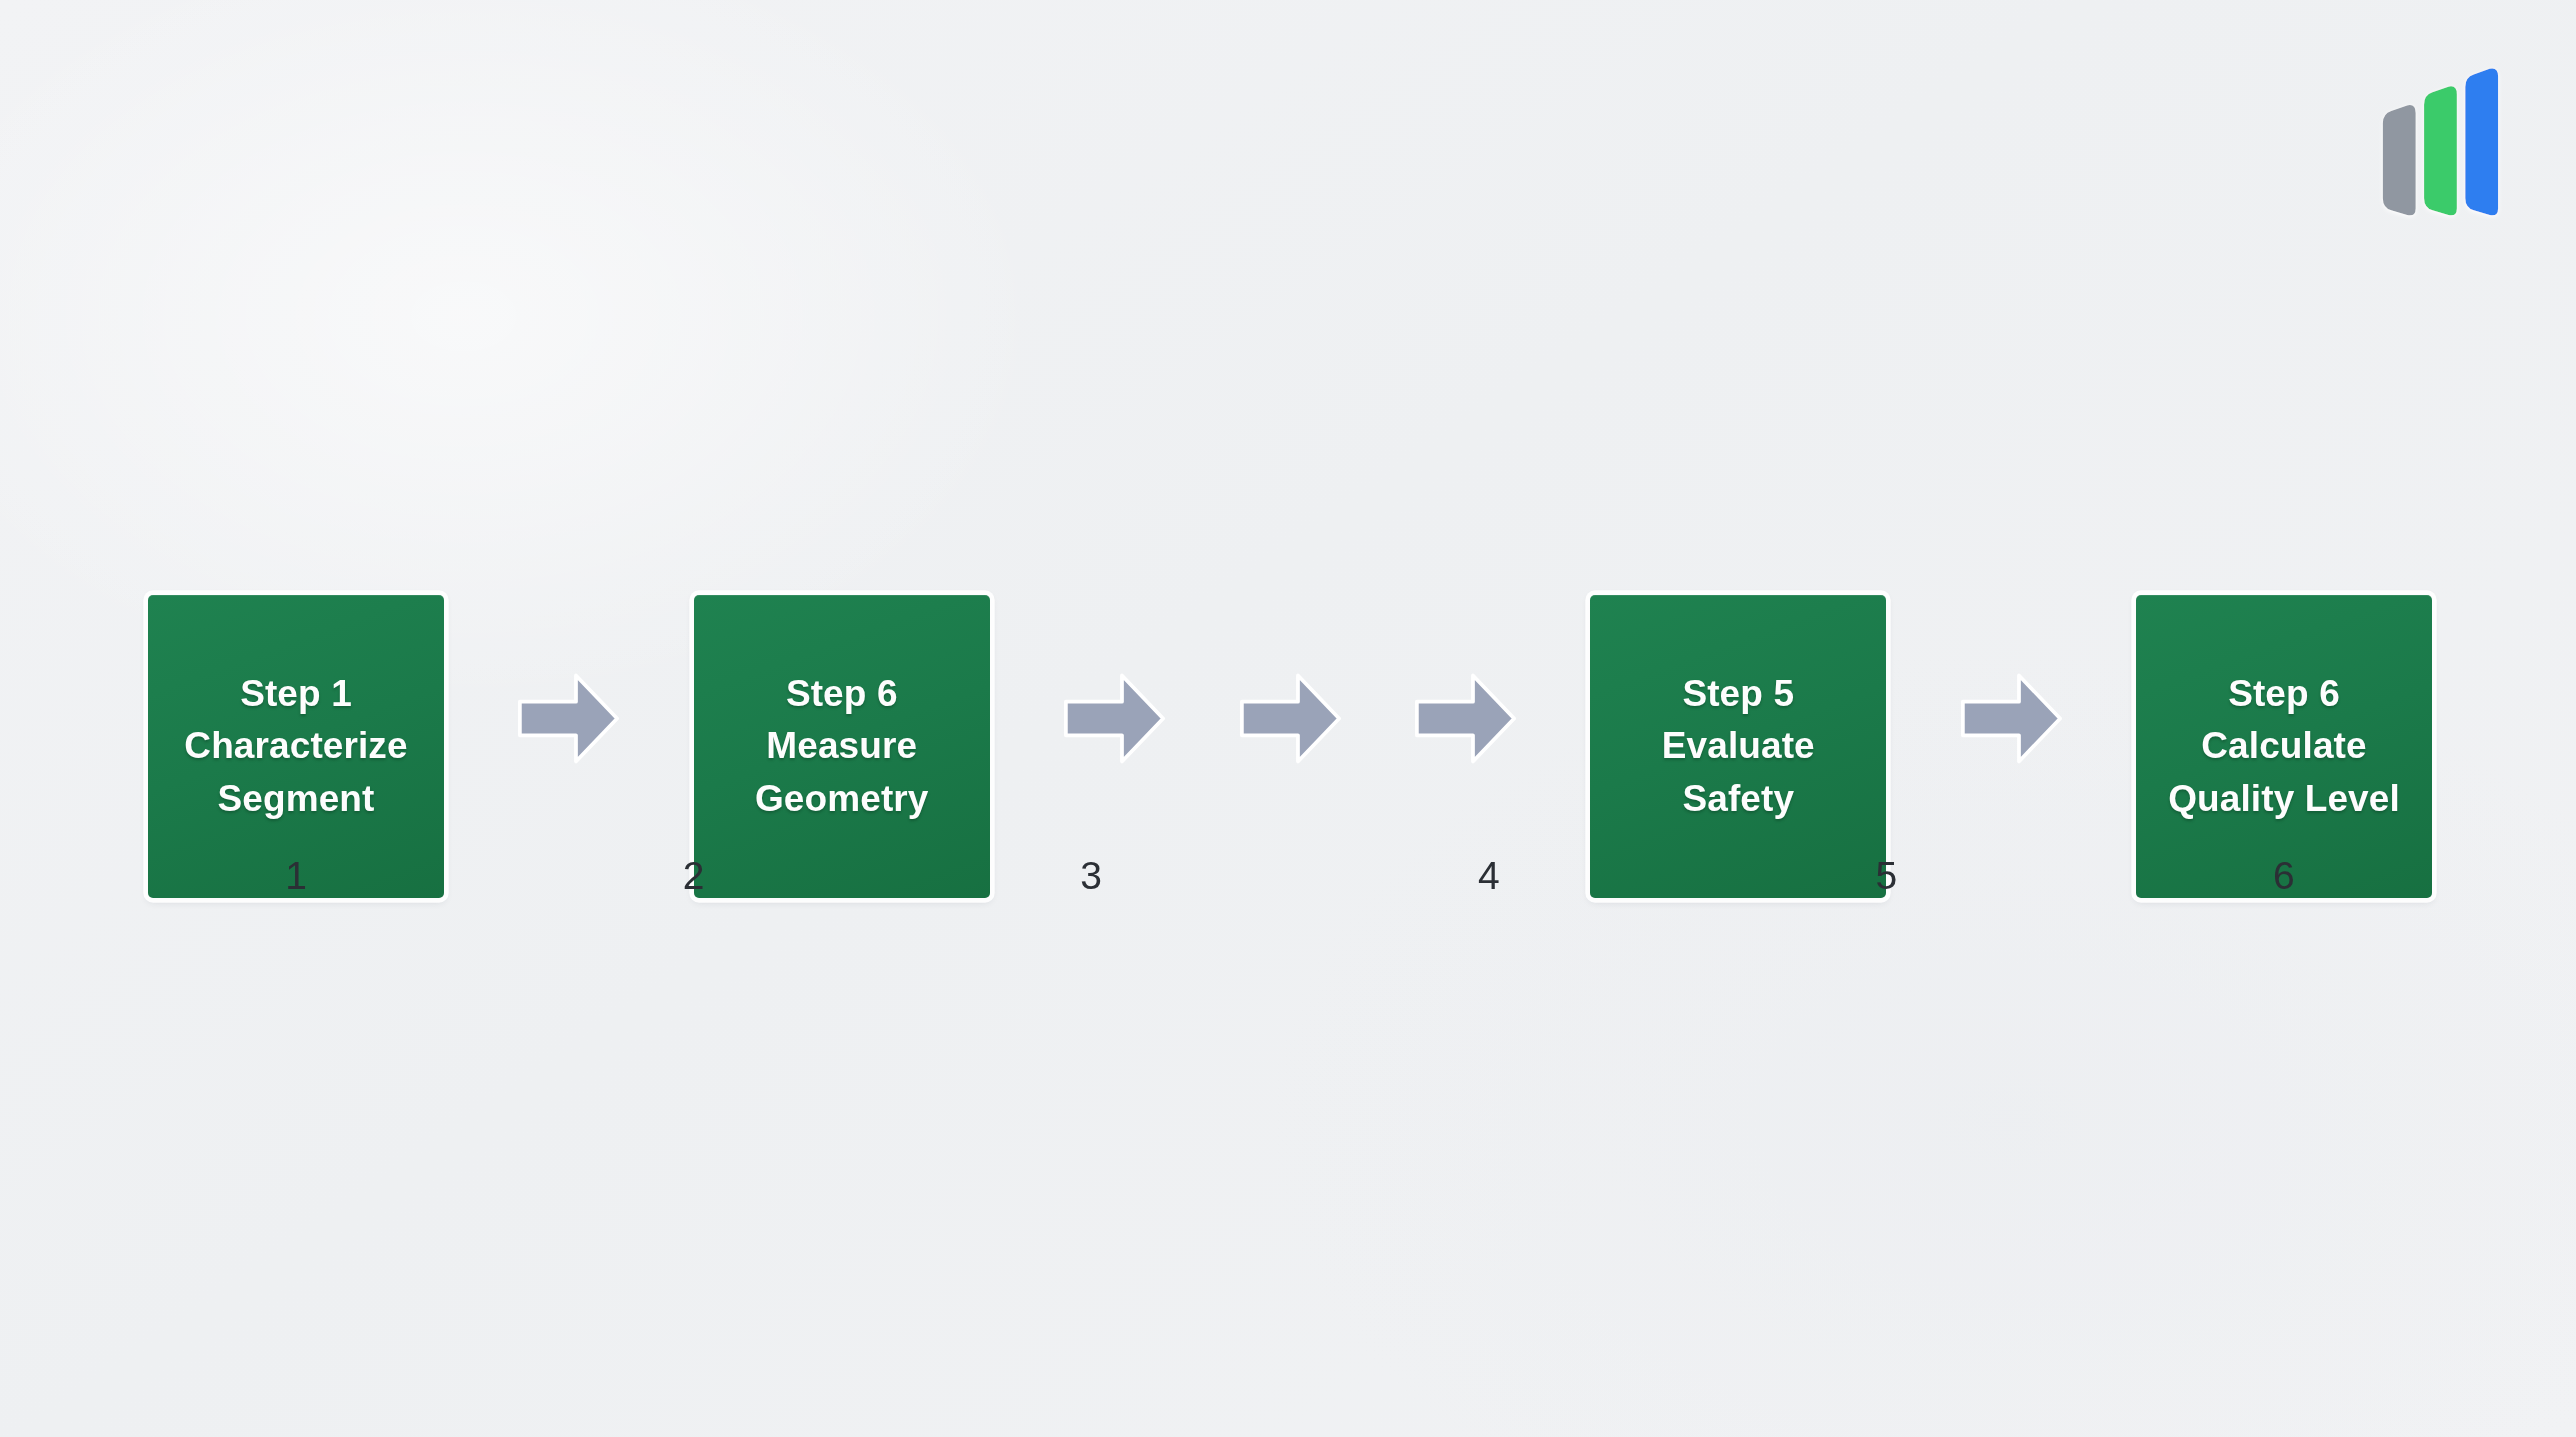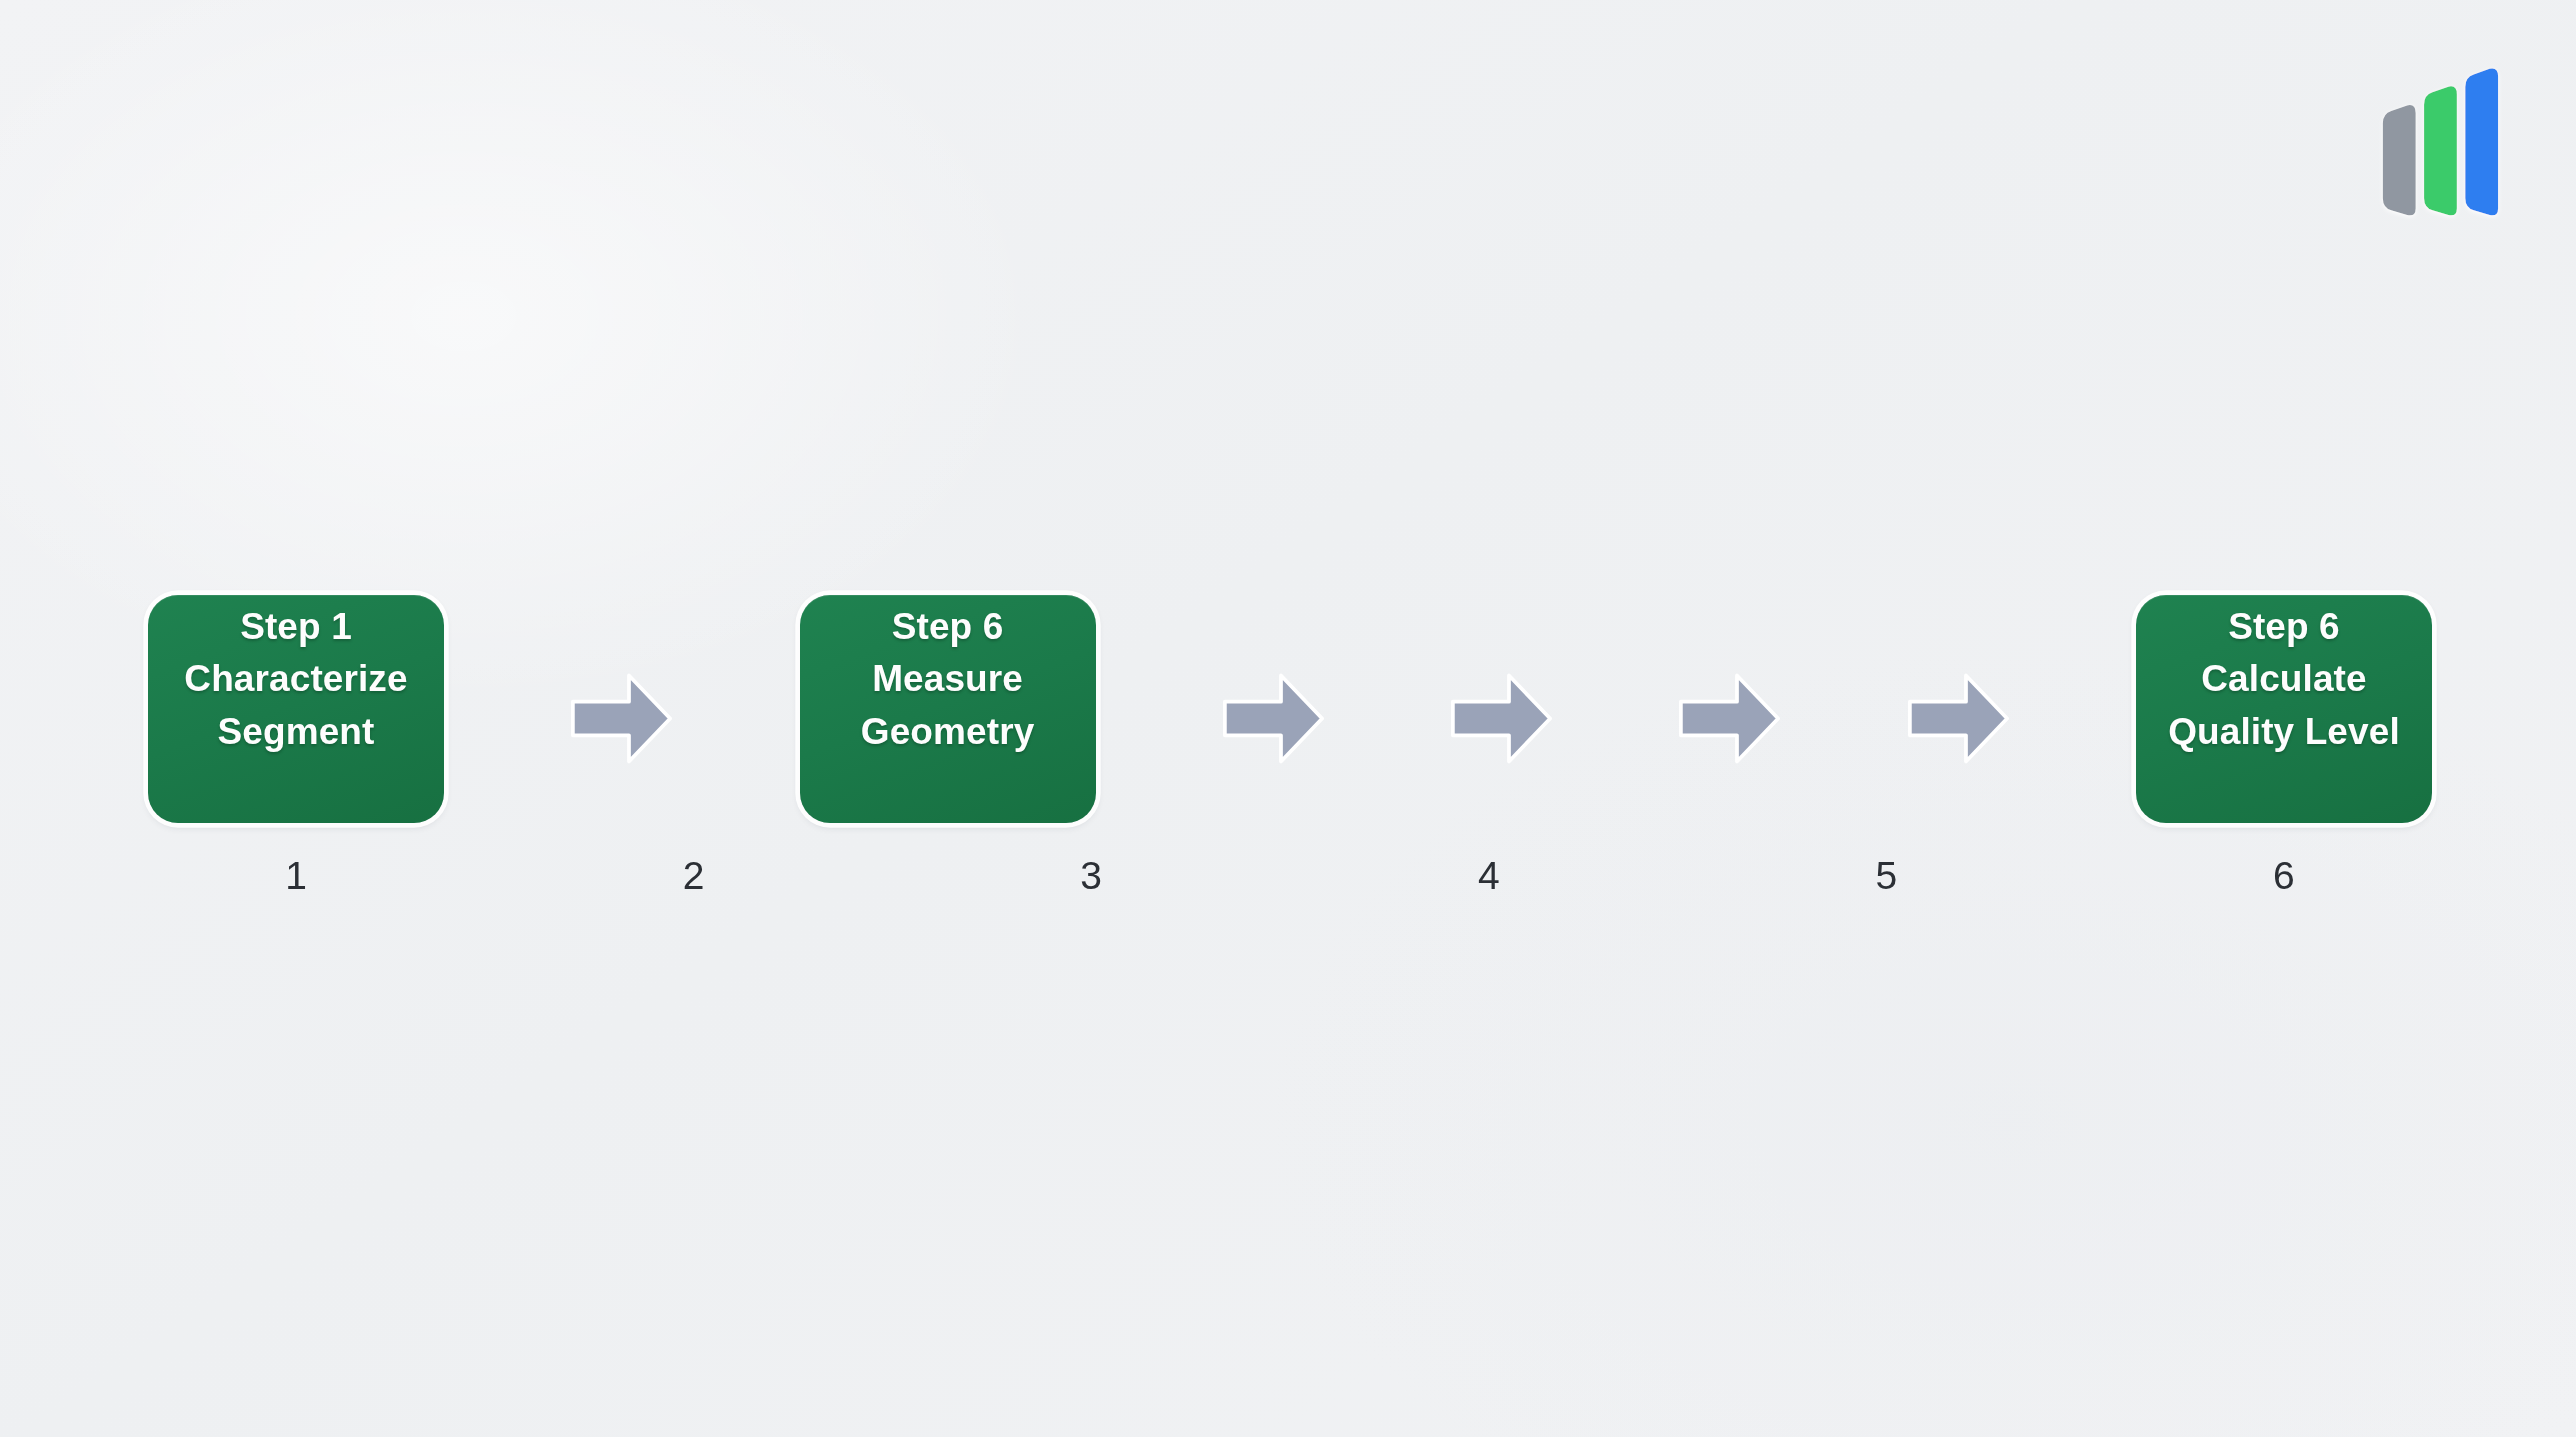--- a/index.html
+++ b/index.html
@@ -44,30 +44,30 @@
     width: 2284px;
     height: 247px;
     display: flex;
     align-items: stretch;
     justify-content: space-between;
   }
 
   .node {
     position: relative;
     width: 296px;
-    height: 228px;
+    height: 303px;
     flex: 0 0 296px;
     background: linear-gradient(160deg, #1f8250 0%, #1b7a4a 48%, #177041 100%);
-    border-radius: 30px;
+    border-radius: 5px;
     box-shadow:
       0 0 0 4.7px rgba(255,255,255,0.92),
       0 2.8px 8.4px rgba(30,45,60,0.16),
       inset 0 0.9px 0 rgba(255,255,255,0.10);
     display: flex;
-    align-items: flex-start;
+    align-items: center;
     justify-content: center;
     box-sizing: border-box;
     padding: 5.6px 11.2px;
   }
 
   .node-text {
     color: #fdfdfd;
     font-size: 37px;
     font-weight: bold;
     line-height: 1.42;
@@ -165,20 +165,25 @@
     </svg>
   </div>
 
 
   <div class="arrow">
     <svg viewBox="0 0 108 116" xmlns="http://www.w3.org/2000/svg">
       <path d="M2 40 L62 40 L62 12 L106 58 L62 104 L62 76 L2 76 Z" fill="#9aa3b8" stroke="#ffffff" stroke-width="4" stroke-linejoin="round"></path>
     </svg>
   </div>
 
+  <div class="node">
+    <div class="node-text">Step 5
+Evaluate
+Safety</div>
+  </div>
 
   <div class="arrow">
     <svg viewBox="0 0 108 116" xmlns="http://www.w3.org/2000/svg">
       <path d="M2 40 L62 40 L62 12 L106 58 L62 104 L62 76 L2 76 Z" fill="#9aa3b8" stroke="#ffffff" stroke-width="4" stroke-linejoin="round"></path>
     </svg>
   </div>
 
   <div class="node">
     <div class="node-text">Step 6
 Calculate

